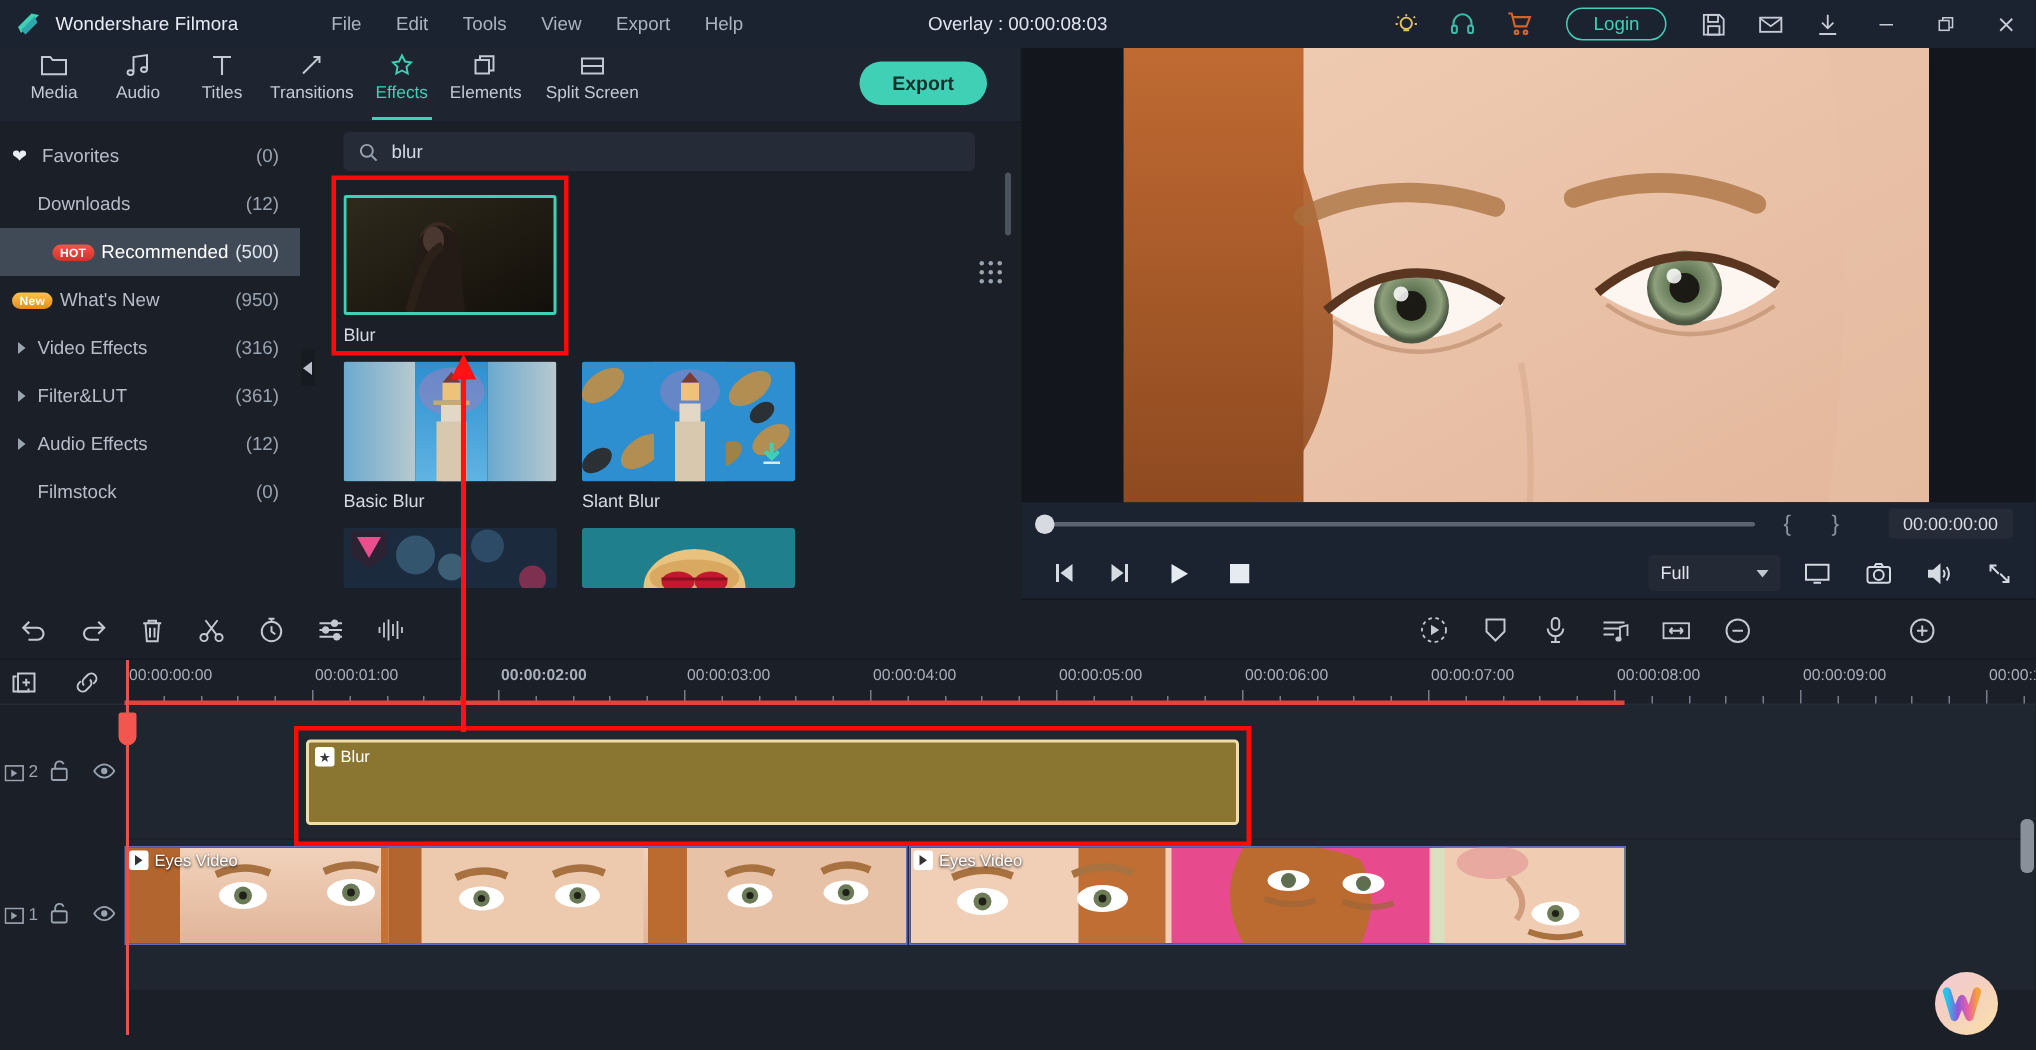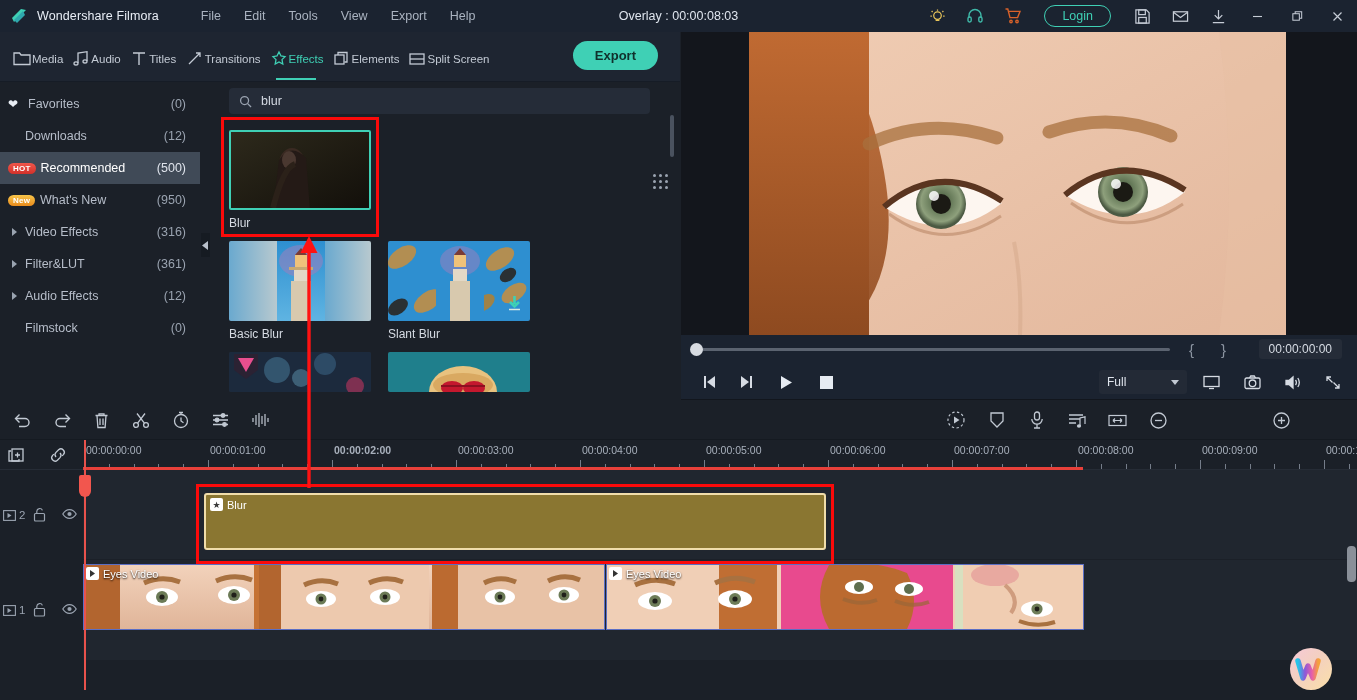--- a/index.html
+++ b/index.html
@@ -16,21 +16,21 @@
   .titlebar {
     height: 32px; background: #1b2330;
     display: flex; align-items: center;
     position: relative;
   }
   .logo-mark {
     width: 22px; height: 22px; margin-left: 8px;
     display: flex; align-items: center; justify-content: center;
   }
   .app-name { font-size: 12.5px; color: #e8edf5; margin-left: 7px; letter-spacing: .1px; }
-  .menubar { display: flex; margin-left: 42px; gap: 23px; }
+  .menubar { display: flex; margin-left: 62px; gap: 23px; }
   .menubar .mi { font-size: 12.5px; color: #aab3c0; cursor: default; }
   .proj-title {
     position: absolute; left: 0; right: 0; text-align: center;
     font-size: 12.5px; color: #dfe5ee; pointer-events: none;
   }
   .tb-right {
     position: absolute; right: 0; top: 0; height: 32px;
     display: flex; align-items: center; gap: 0;
   }
   .tb-icon {
@@ -44,21 +44,21 @@
   }
   .win-btn { width: 40px; height: 32px; display: flex; align-items:center; justify-content:center; cursor: pointer; }
 
   
   .topnav {
     height: 50px; width: 680px; background: #1e2531;
     display: flex; align-items: center; position: relative;
     border-bottom: 1px solid #161c26;
   }
   .navtab {
-    display: flex; flex-direction: row; align-items: center; justify-content: center;
+    display: flex; flex-direction: column; align-items: center; 
     height: 50px; padding: 0 4px; cursor: pointer; position: relative; min-width: 56px;
   }
   .navtab .ico { height: 20px; display: flex; align-items: flex-end; }
   .navtab .lbl { font-size: 11.5px; color: #c3cad4; margin-top: 4px; }
   .navtab.active .lbl { color: #3fd0b5; }
   .navtab.active svg { stroke: #3fd0b5; }
   .navtab.active::after {
     content: ''; position: absolute; bottom: 2px; left: 50%; transform: translateX(-50%);
     width: 40px; height: 2px; background: #3fd0b5;
   }
@@ -75,21 +75,21 @@
   }
   .catrow {
     height: 32px; display: flex; align-items: center; padding: 0 14px 0 8px;
     font-size: 12.5px; color: #b6bdc9; cursor: pointer; position: relative;
   }
   .catrow.active { background: #404a57; color: #fff; }
   .catrow .badge {
     font-size: 8px; font-weight: bold; color: #fff; border-radius: 7px;
     padding: 1px 5px; margin-right: 5px; letter-spacing: .2px;
   }
-  .badge.hot { background: linear-gradient(180deg,#f0564a,#d2312a); }
+  .badge.hot { background: linear-gradient(180deg,#f0564a,#d2312a); margin-left: 27px; }
   .badge.new { background: linear-gradient(180deg,#f7c54a,#e98b1c); }
   .catrow .heart { color: #e9eef5; font-size: 12px; margin-right: 7px; width: 13px; }
   .catrow .caret {
     width: 0; height: 0; border-left: 5px solid #9aa3b0;
     border-top: 4px solid transparent; border-bottom: 4px solid transparent;
     margin-right: 8px; margin-left: 4px;
   }
   .catrow .spacer { width: 17px; }
   .catrow .cname { flex: 1; }
   .catrow .ccount { color: #9aa3b0; font-size: 12.5px; }

